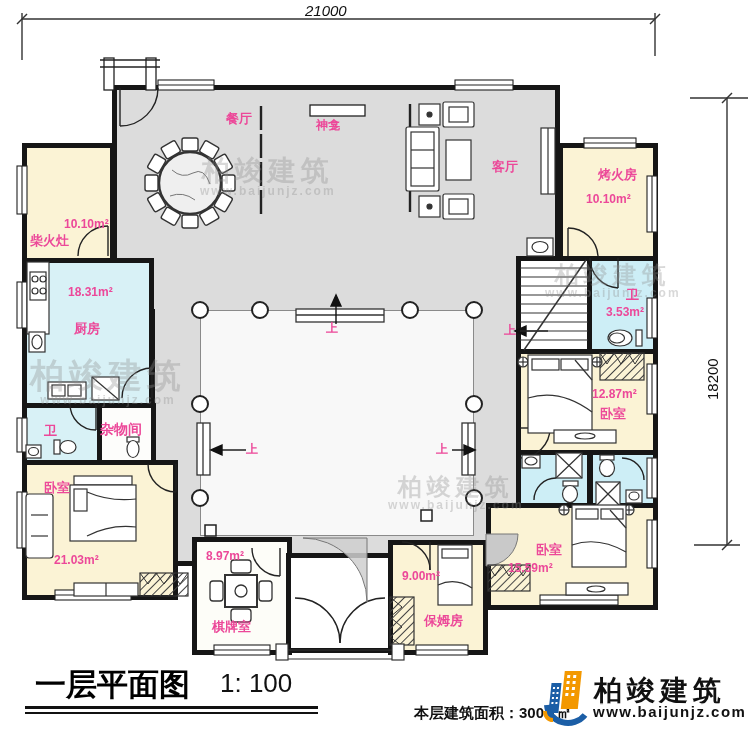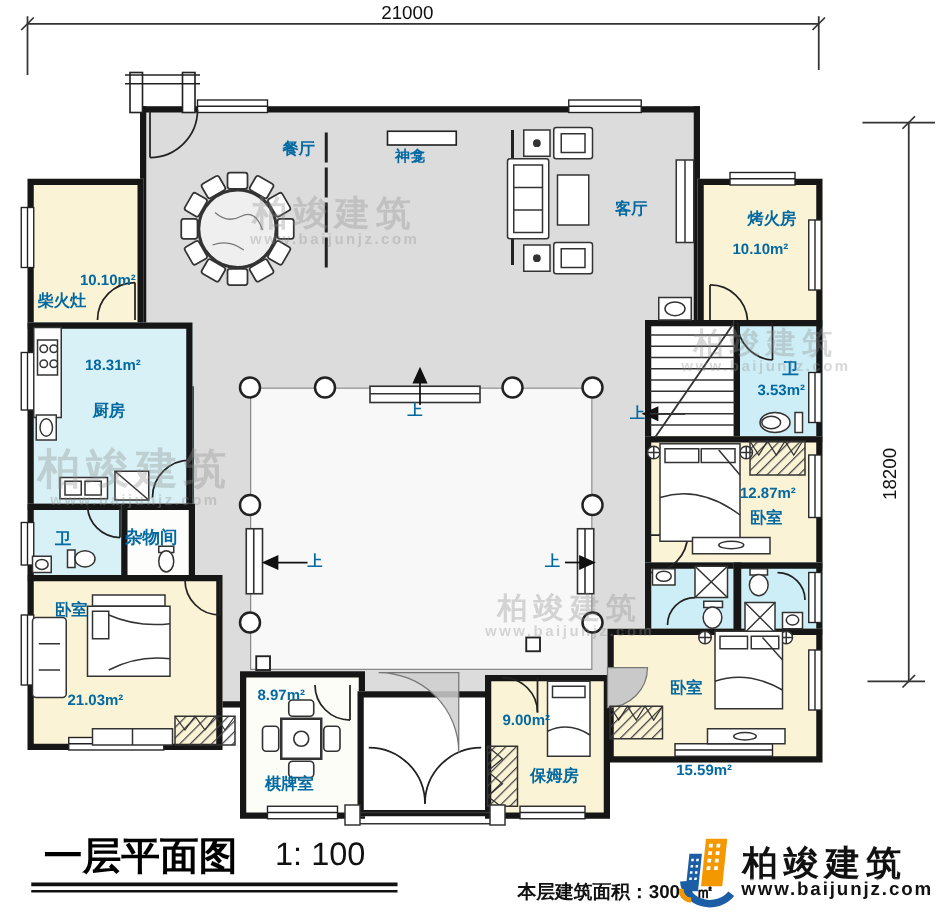--- a/index.html
+++ b/index.html
@@ -21,21 +21,21 @@
   .r-bedm{left:516px;top:349px;width:142px;height:106px;background:#fbf3d5;z-index:3;}
   .r-bathl{left:516px;top:450px;width:76px;height:58px;background:#cdeef6;z-index:3;}
   .r-bathr{left:587px;top:450px;width:71px;height:58px;background:#cdeef6;z-index:3;}
   .r-bedbr{left:486px;top:503px;width:172px;height:107px;background:#fbf3d5;z-index:3;}
   .r-chess{left:192px;top:537px;width:100px;height:118px;background:#fdfdf8;z-index:3;}
   .r-porch{left:286px;top:553px;width:108px;height:100px;background:#ffffff;z-index:3;}
   .r-nanny{left:388px;top:540px;width:100px;height:115px;background:#fbf3d5;z-index:3;}
   
   #lines{position:absolute;left:0;top:0;z-index:5;pointer-events:none;}
   
-  .lbl{position:absolute;z-index:8;color:#0369a1;font-weight:700;font-size:13px;white-space:nowrap;}
+  .lbl{position:absolute;z-index:8;color:#ec4899;font-weight:700;font-size:13px;white-space:nowrap;}
   .area{font-weight:700;font-size:12px;}
   .up{font-size:12px;font-weight:700;}
   .dim{font-size:15px;font-weight:400;color:#111;}
   #dim-right-lbl{transform:rotate(-90deg);transform-origin:left top;}
   
   .wm{position:absolute;z-index:7;color:#8f8f8f;opacity:.34;font-weight:700;line-height:1.05;
       text-align:center;pointer-events:none;white-space:nowrap;}
   .wm .wm-name{letter-spacing:5px;}
   .wm .wm-url{font-size:12px;letter-spacing:2px;}
   .wm-lg .wm-name{font-size:34px;} .wm-md .wm-name{font-size:28px;} .wm-sm .wm-name{font-size:24px;}
@@ -391,42 +391,42 @@
   </div>
   <div class="wm wm-lg" style="left:30px;top:358px;">
     <div class="wm-name">柏竣建筑</div>
     <div class="wm-url">www.baijunjz.com</div>
   </div>
   <div class="wm wm-sm" style="left:388px;top:474px;">
     <div class="wm-name">柏竣建筑</div>
     <div class="wm-url">www.baijunjz.com</div>
   </div>
 
-  <div class="lbl dim" style="left:305px;top:2px;" id="dim-top-lbl">21000</div>
+  <div class="lbl dim" style="left:305px;top:2px;font-style:italic;" id="dim-top-lbl">21000</div>
   <div class="lbl dim" style="left:704px;top:400px;" id="dim-right-lbl">18200</div>
 
   <div class="lbl" style="left:226px;top:110px;">餐厅</div>
   <div class="lbl" style="left:316px;top:117px;font-size:12px;">神龛</div>
   <div class="lbl" style="left:492px;top:158px;">客厅</div>
   <div class="lbl" style="left:598px;top:166px;">烤火房</div>
   <div class="lbl area" style="left:586px;top:192px;">10.10m²</div>
   <div class="lbl area" style="left:64px;top:217px;">10.10m²</div>
   <div class="lbl" style="left:30px;top:232px;">柴火灶</div>
   <div class="lbl area" style="left:68px;top:285px;">18.31m²</div>
   <div class="lbl" style="left:74px;top:320px;">厨房</div>
   <div class="lbl" style="left:44px;top:422px;">卫</div>
   <div class="lbl" style="left:100px;top:421px;font-size:14px;">杂物间</div>
   <div class="lbl" style="left:44px;top:479px;">卧室</div>
   <div class="lbl area" style="left:54px;top:553px;">21.03m²</div>
   <div class="lbl" style="left:626px;top:286px;">卫</div>
   <div class="lbl area" style="left:606px;top:305px;">3.53m²</div>
   <div class="lbl area" style="left:592px;top:387px;">12.87m²</div>
   <div class="lbl" style="left:600px;top:405px;">卧室</div>
   <div class="lbl" style="left:536px;top:541px;">卧室</div>
-  <div class="lbl area" style="left:541px;top:561px;margin-top:48px;">15.59m²</div>
+  <div class="lbl area" style="left:508px;top:561px;">15.59m²</div>
   <div class="lbl area" style="left:206px;top:549px;">8.97m²</div>
   <div class="lbl" style="left:212px;top:618px;">棋牌室</div>
   <div class="lbl area" style="left:402px;top:569px;">9.00m²</div>
   <div class="lbl" style="left:424px;top:612px;">保姆房</div>
 
   <div class="lbl up" style="left:326px;top:320px;">上</div>
   <div class="lbl up" style="left:246px;top:441px;">上</div>
   <div class="lbl up" style="left:436px;top:441px;">上</div>
   <div class="lbl up" style="left:504px;top:322px;">上</div>
 

